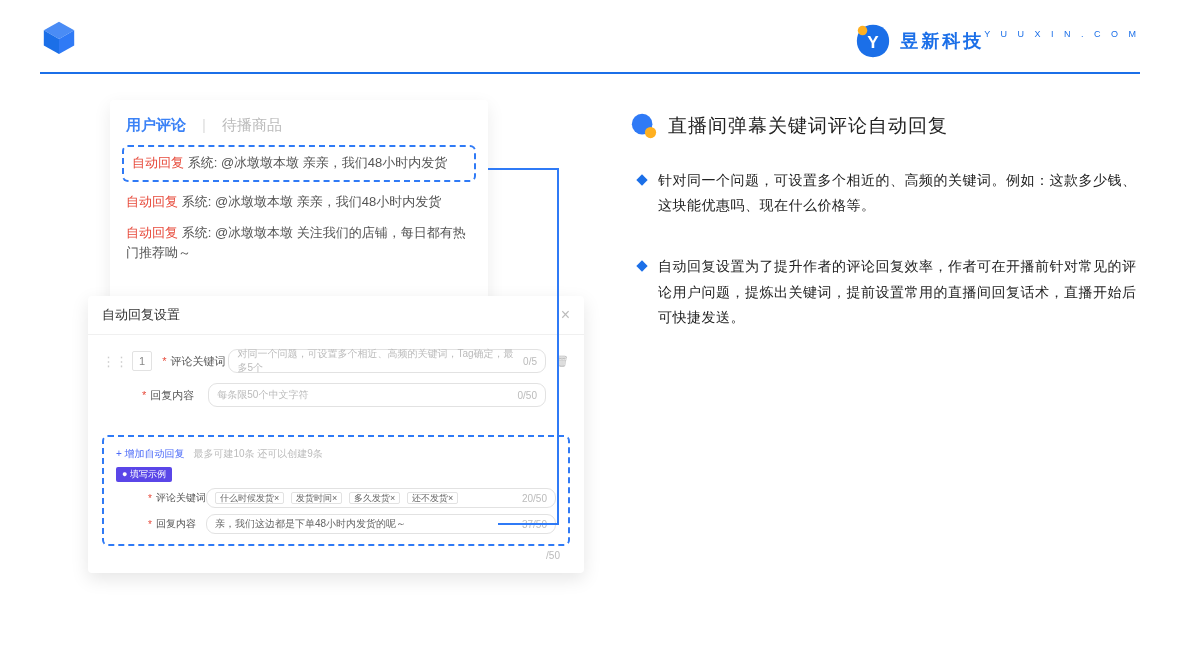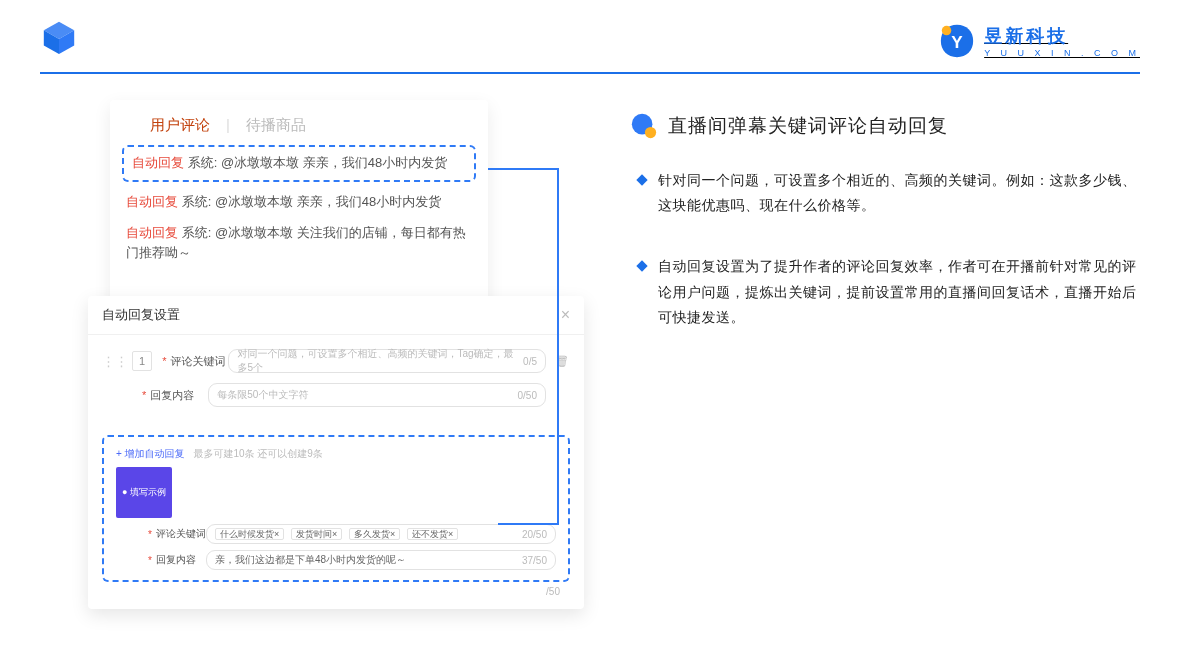--- a/index.html
+++ b/index.html
@@ -2,33 +2,33 @@
 <html><head>
 <meta charset="utf-8">
 <style>
 *{margin:0;padding:0;box-sizing:border-box;}
 body{width:1180px;height:664px;font-family:"Microsoft YaHei","PingFang SC",sans-serif;background:#fff;position:relative;overflow:hidden;}
 .header{display:flex;align-items:center;padding:18px 40px 12px 40px;position:relative;}
 .cube-icon{width:38px;height:38px;margin-right:14px;position:relative;}
 .page-title{font-size:30px;color:#222;font-weight:500;letter-spacing:2px;}
 .brand{position:absolute;right:40px;top:22px;display:flex;align-items:center;}
 .brand-logo{width:38px;height:38px;margin-right:8px;}
-.brand-text{display:flex;flex-direction:column;text-decoration:underline;}
+.brand-text{display:flex;flex-direction:row;}
 .brand-cn{color:#1b6fe8;font-size:18px;font-weight:600;letter-spacing:3px;}
 .brand-en{color:#1b6fe8;font-size:9px;letter-spacing:4px;}
 .hr{height:2px;background:#1b6fe8;margin:4px 40px 0 40px;}
 .content{display:flex;padding:26px 40px 0 40px;}
 .left-col{width:560px;position:relative;}
 .right-col{flex:1;padding-left:30px;}
 
 
 .comment-panel{width:378px;height:230px;margin-left:70px;background:#fff;box-shadow:0 6px 18px rgba(0,0,0,.08);border-radius:4px;padding:16px 16px 10px 16px;position:relative;}
 .tabs{display:flex;gap:16px;font-size:15px;margin-bottom:12px;}
 .tab{color:#bbb;}
-.tab.active{color:#c2410c;font-weight:400;margin-left:24px;}
+.tab.active{color:#3b82f6;font-weight:700;}
 .tab-divider{color:#ddd;}
 .comment-item{font-size:13px;color:#555;line-height:1.6;margin-bottom:10px;}
 .auto-reply-label{color:#e74a3b;font-weight:500;}
 .system-label{color:#555;}
 .highlight-box{border:2px dashed #2f7af6;border-radius:6px;padding:6px 8px;margin:-2px -4px 10px -4px;}
 
 
 .settings-panel{width:496px;background:#fff;box-shadow:0 6px 18px rgba(0,0,0,.10);border-radius:4px;position:absolute;top:196px;left:48px;padding:0 0 12px 0;}
 .settings-header{display:flex;justify-content:space-between;align-items:center;padding:10px 14px;border-bottom:1px solid #f0f0f0;font-size:13px;color:#333;}
 .close-x{color:#bbb;font-size:16px;cursor:pointer;}
@@ -38,21 +38,21 @@
 .drag-dots{font-size:13px;color:#ccc;line-height:1;}
 .num-box{border:1px solid #e2e2e2;border-radius:2px;padding:0 6px;height:20px;line-height:18px;font-size:11px;}
 .req{color:#e74a3b;margin-right:4px;}
 .fld-label{width:58px;color:#555;}
 .fld-input{flex:1;border:1px solid #e2e2e2;border-radius:9px;height:24px;padding:0 8px;color:#bbb;font-size:10px;position:relative;display:flex;align-items:center;justify-content:space-between;}
 .fld-count{color:#bbb;font-size:10px;}
 .trash{width:16px;margin-left:8px;color:#bbb;text-align:center;}
 .example-box{border:2px dashed #2f7af6;border-radius:6px;margin:10px 14px 0 14px;padding:10px 12px;font-size:10px;}
 .add-link{color:#4b6af8;font-size:10px;margin-right:6px;}
 .hint{color:#bbb;font-size:10px;}
-.example-badge{background:#5a46e8;color:#fff;font-size:9px;padding:19px 6px;border-radius:2px;display:inline-block;margin:6px 0;}
+.example-badge{background:#5a46e8;color:#fff;font-size:9px;padding:1px 6px;border-radius:2px;display:inline-block;margin:6px 0;}
 .tag{border:1px solid #e2e2e2;border-radius:2px;padding:0 4px;margin-right:4px;font-size:9px;color:#666;}
 
 
 .connector{position:absolute;pointer-events:none;}
 
 
 .section-head{display:flex;align-items:center;margin-top:12px;margin-bottom:28px;}
 .bubble-icon{width:28px;height:28px;margin-right:10px;}
 .section-title{font-size:19px;color:#222;letter-spacing:1px;}
 .bullet-list{padding-left:8px;}

